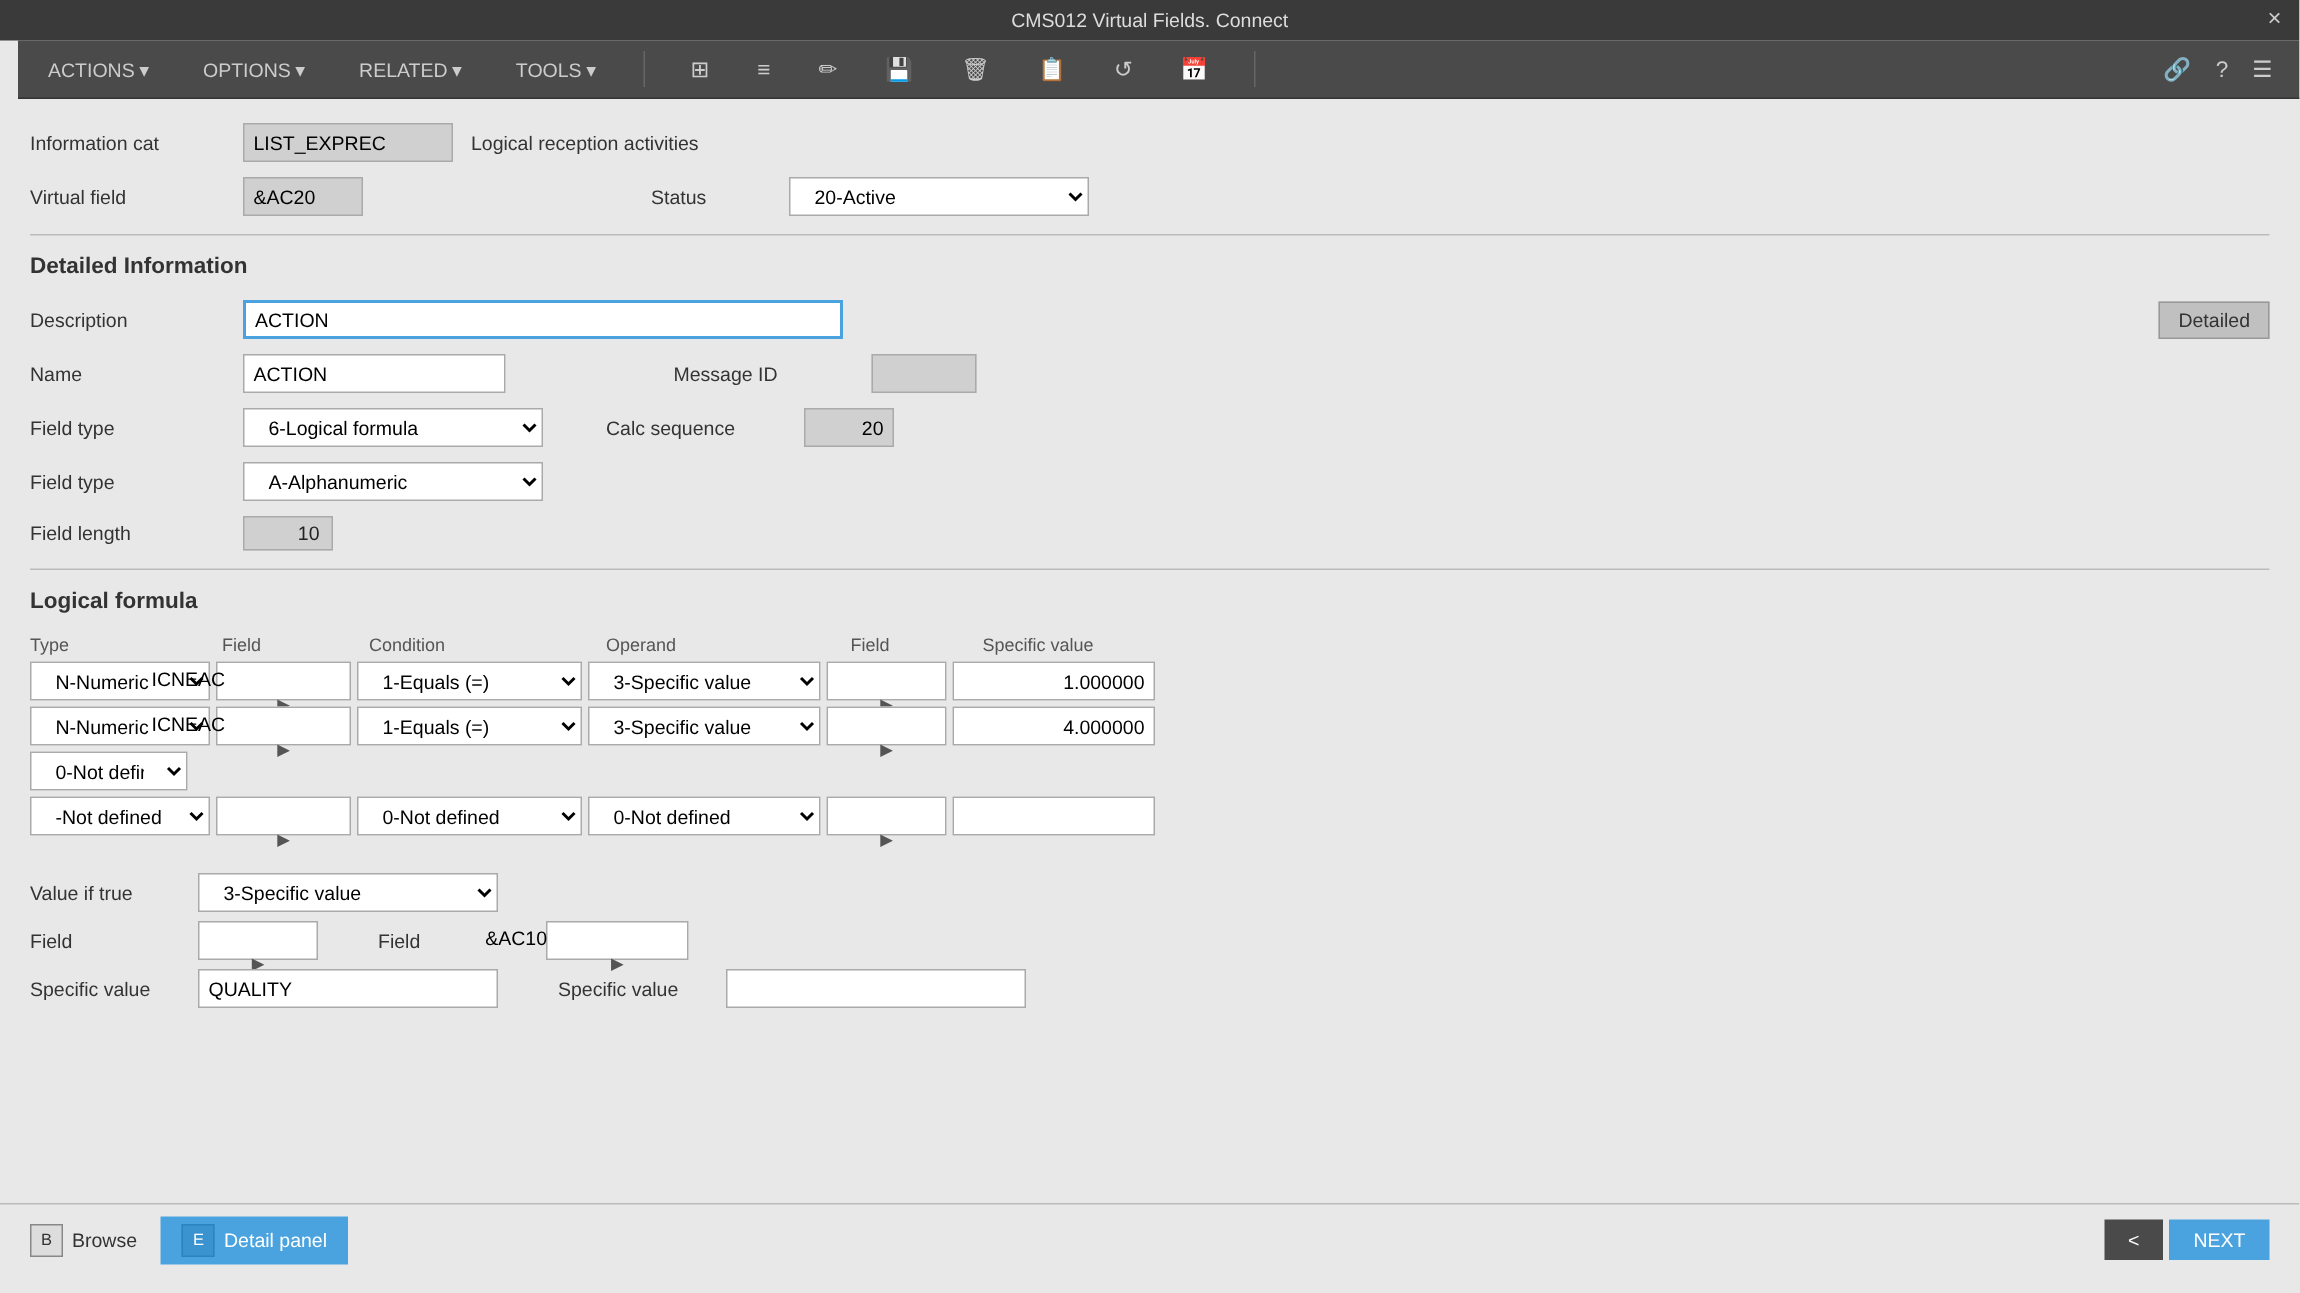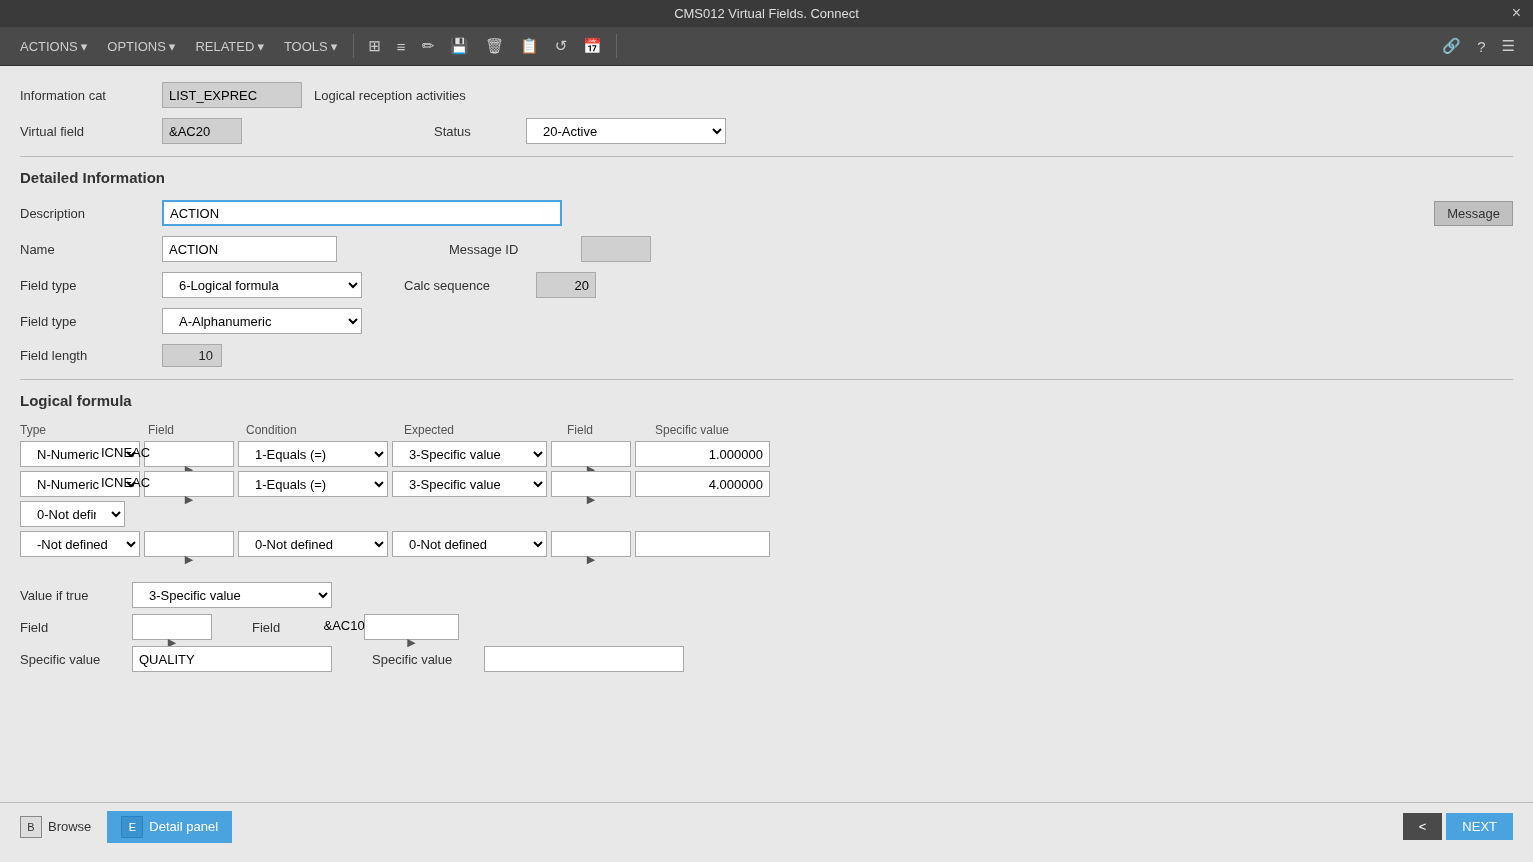--- a/index.html
+++ b/index.html
@@ -30,22 +30,23 @@
       font-size: 16px;
       cursor: pointer;
     }
 
     
     .toolbar {
       background: #4a4a4a;
       display: flex;
       align-items: center;
       padding: 6px 12px;
-      gap: 4px;
+      gap: 20px;
       border-bottom: 1px solid #333;
+      margin-left: 12px;
     }
     .toolbar-btn {
       background: none;
       border: none;
       color: #ccc;
       padding: 4px 8px;
       cursor: pointer;
       font-size: 13px;
       display: flex;
       align-items: center;
@@ -350,21 +351,21 @@
   </div>
 
   <hr class="section-divider">
 
   <div class="section-title">Detailed Information</div>
 
   <div class="form-row">
     <span class="form-label">Description</span>
     <input type="text" class="blue-border" value="ACTION" style="width: 400px;">
     <span style="flex:1"></span>
-    <button class="lang-btn">Message</button>
+    <button class="lang-btn">Detailed</button>
   </div>
 
   <div class="form-row">
     <span class="form-label">Name</span>
     <input type="text" value="ACTION" style="width: 175px;">
     <span class="form-label" style="width:120px;margin-left:100px;">Message ID</span>
     <input type="text" value="" style="width: 70px; background: rgb(208, 208, 208);">
   </div>
 
   <div class="form-row">
@@ -389,21 +390,21 @@
   </div>
 
   <hr class="section-divider">
 
   <div class="section-title">Logical formula</div>
 
   <div class="lf-headers">
     <span class="lf-col-header" style="width:120px;margin-right:4px;">Type</span>
     <span class="lf-col-header" style="width:90px;margin-right:4px;">Field</span>
     <span class="lf-col-header" style="width:150px;margin-right:4px;">Condition</span>
-    <span class="lf-col-header" style="width:155px;margin-right:4px;">Expected</span>
+    <span class="lf-col-header" style="width:155px;margin-right:4px;">Operand</span>
     <span class="lf-col-header" style="width:80px;margin-right:4px;">Field</span>
     <span class="lf-col-header" style="width:135px;">Specific value</span>
   </div>
 
   <div class="lf-row">
     <select class="lf-type" style="width:120px;">
       <option>N-Numeric</option>
     </select>
     <div class="field-with-arrow lf-field" style="width:90px;">
       <input type="text" value="ICNEAC" style="">

